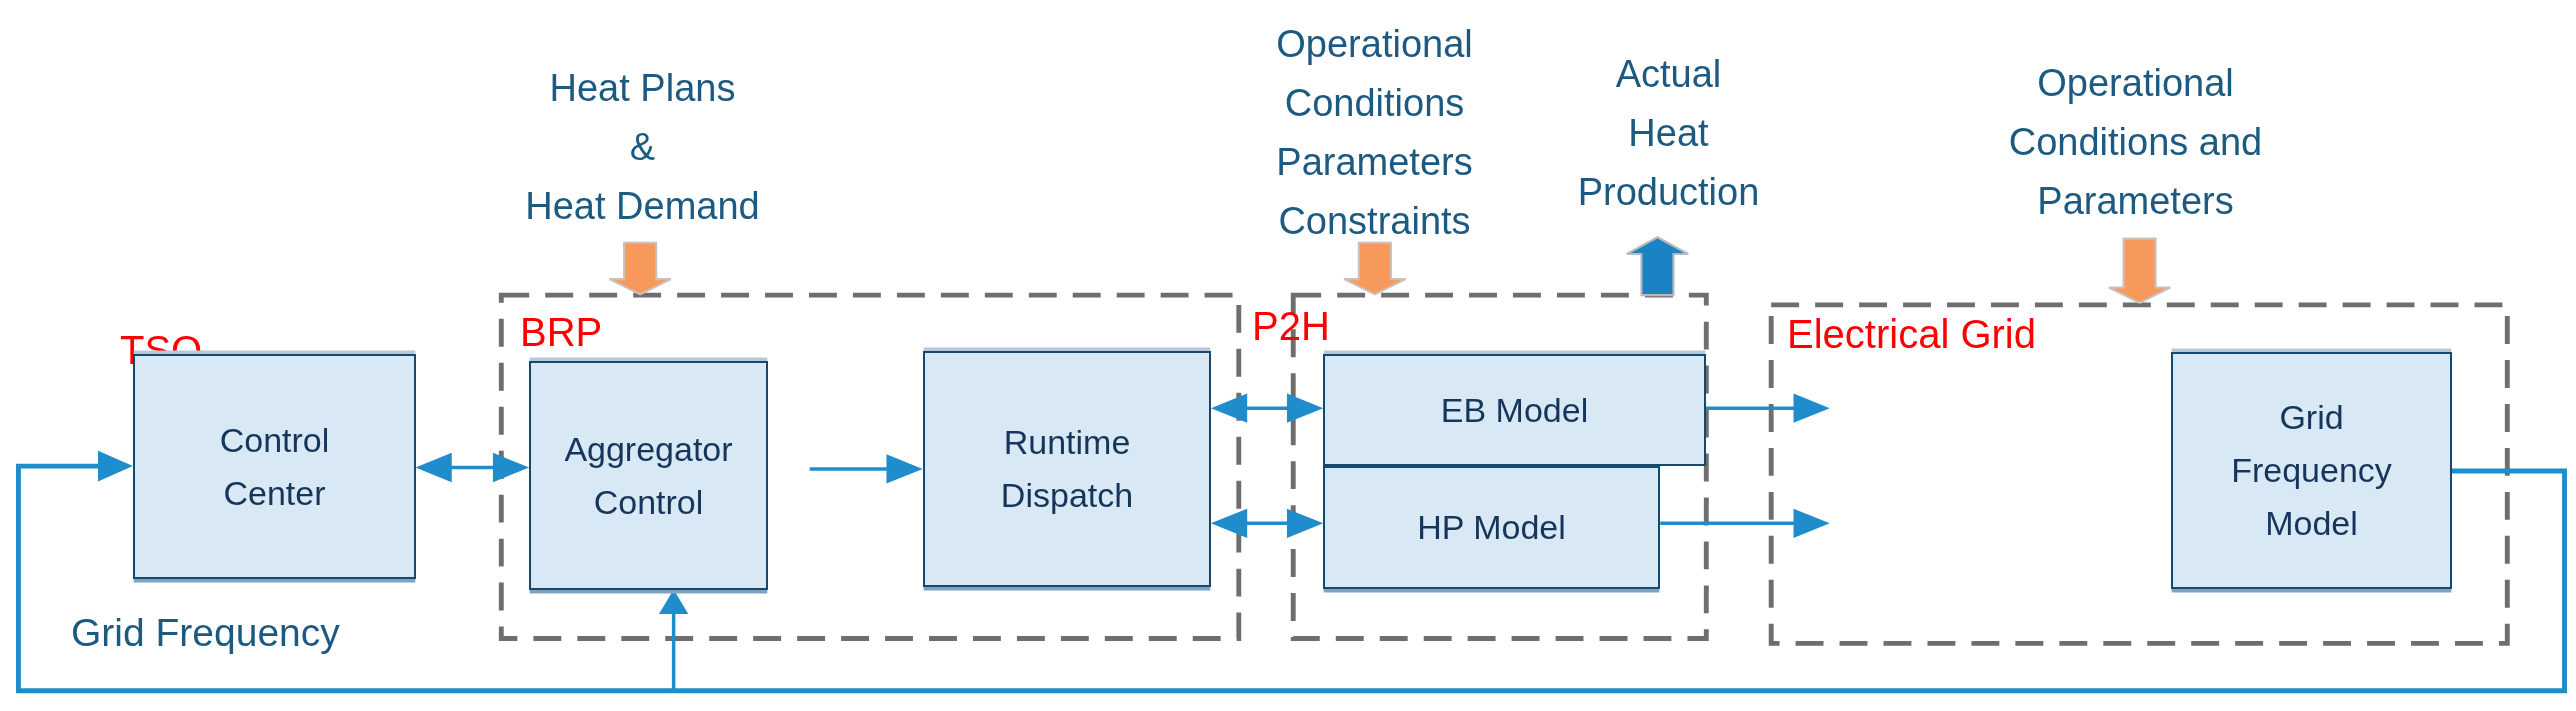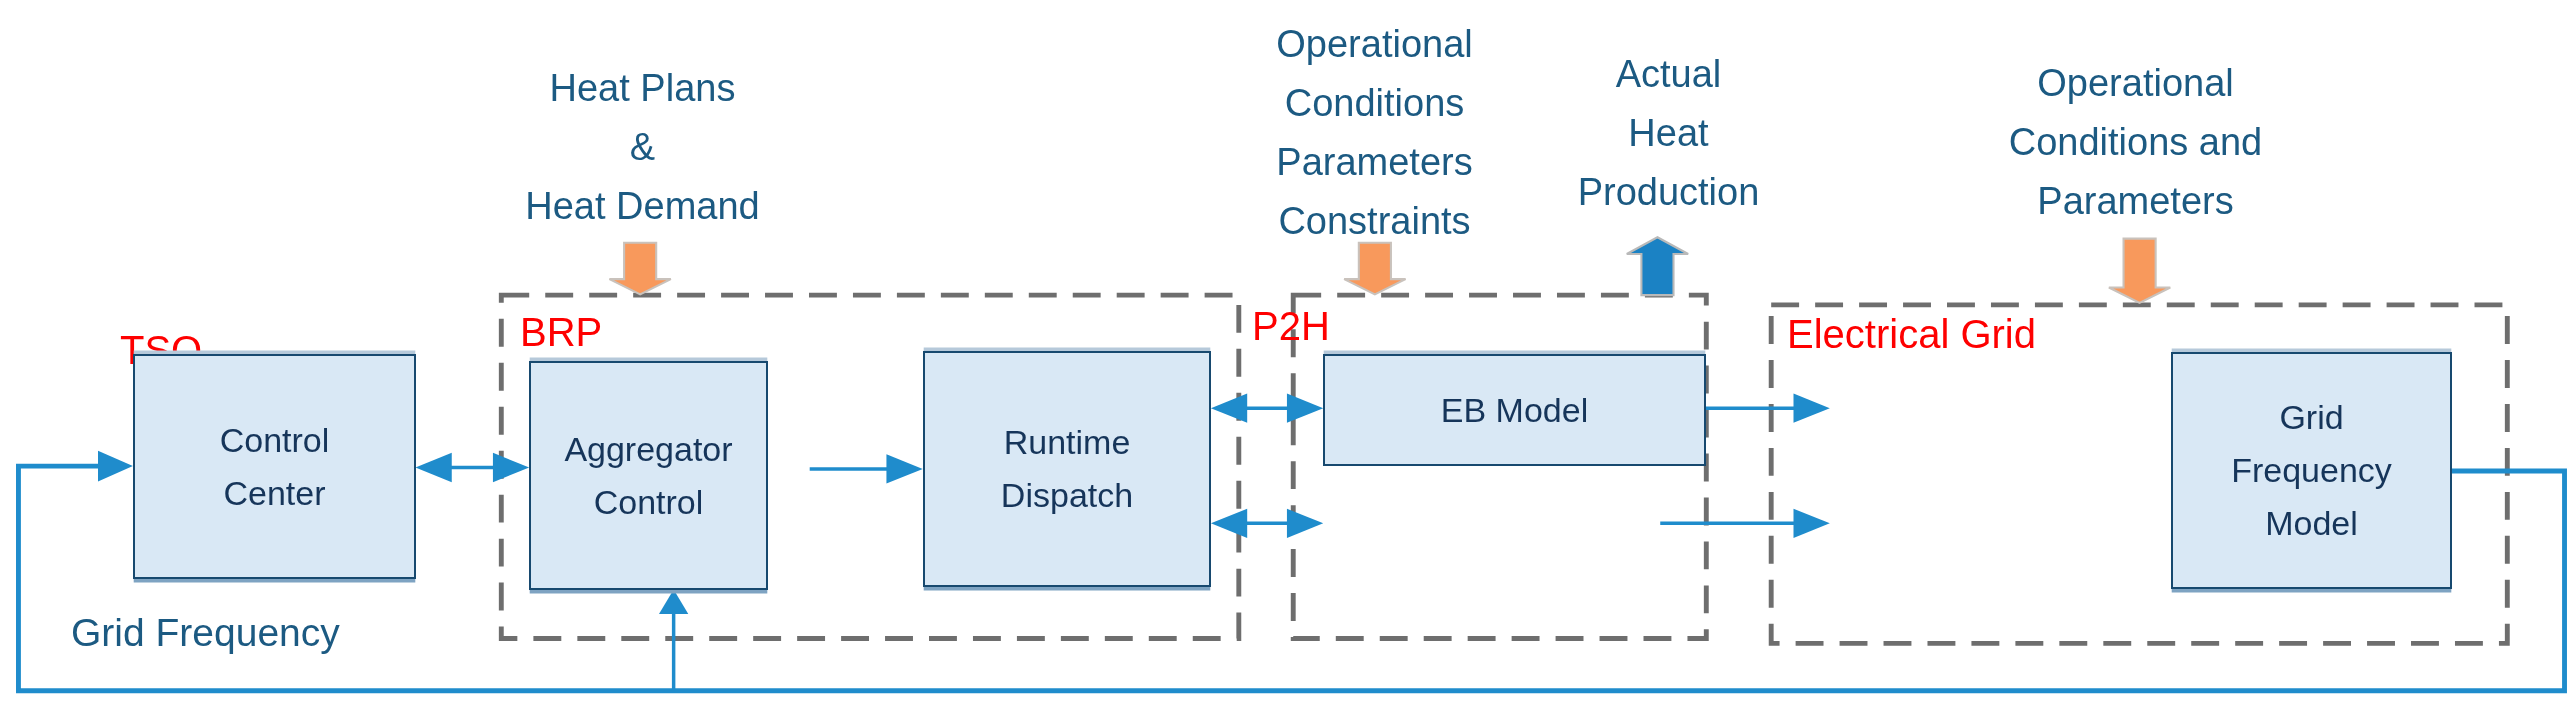--- a/index.html
+++ b/index.html
@@ -126,20 +126,23 @@
     <span>Aggregator
 Control</span>
   </div>
   <div class="block" style="left:923px; top:351px; width:288px; height:236px;">
     <span>Runtime
 Dispatch</span>
   </div>
   <div class="block stack-top" style="left:1323px; top:354px; width:383px; height:112px;">
     <span>EB Model</span>
   </div>
+  <div class="block stack-bottom" style="left:1323px; top:466px; width:337px; height:123px;">
+    <span>HP Model</span>
+  </div>
   <div class="block" style="left:2171px; top:352px; width:281px; height:237px;">
     <span>Grid
 Frequency
 Model</span>
   </div>
 
   <div class="flow-label" style="left:433px; top:59px; width:419px;">Heat Plans
 &amp;
 Heat Demand</div>
   <div class="flow-label" style="left:1200px; top:15.4px; width:349px;">Operational

